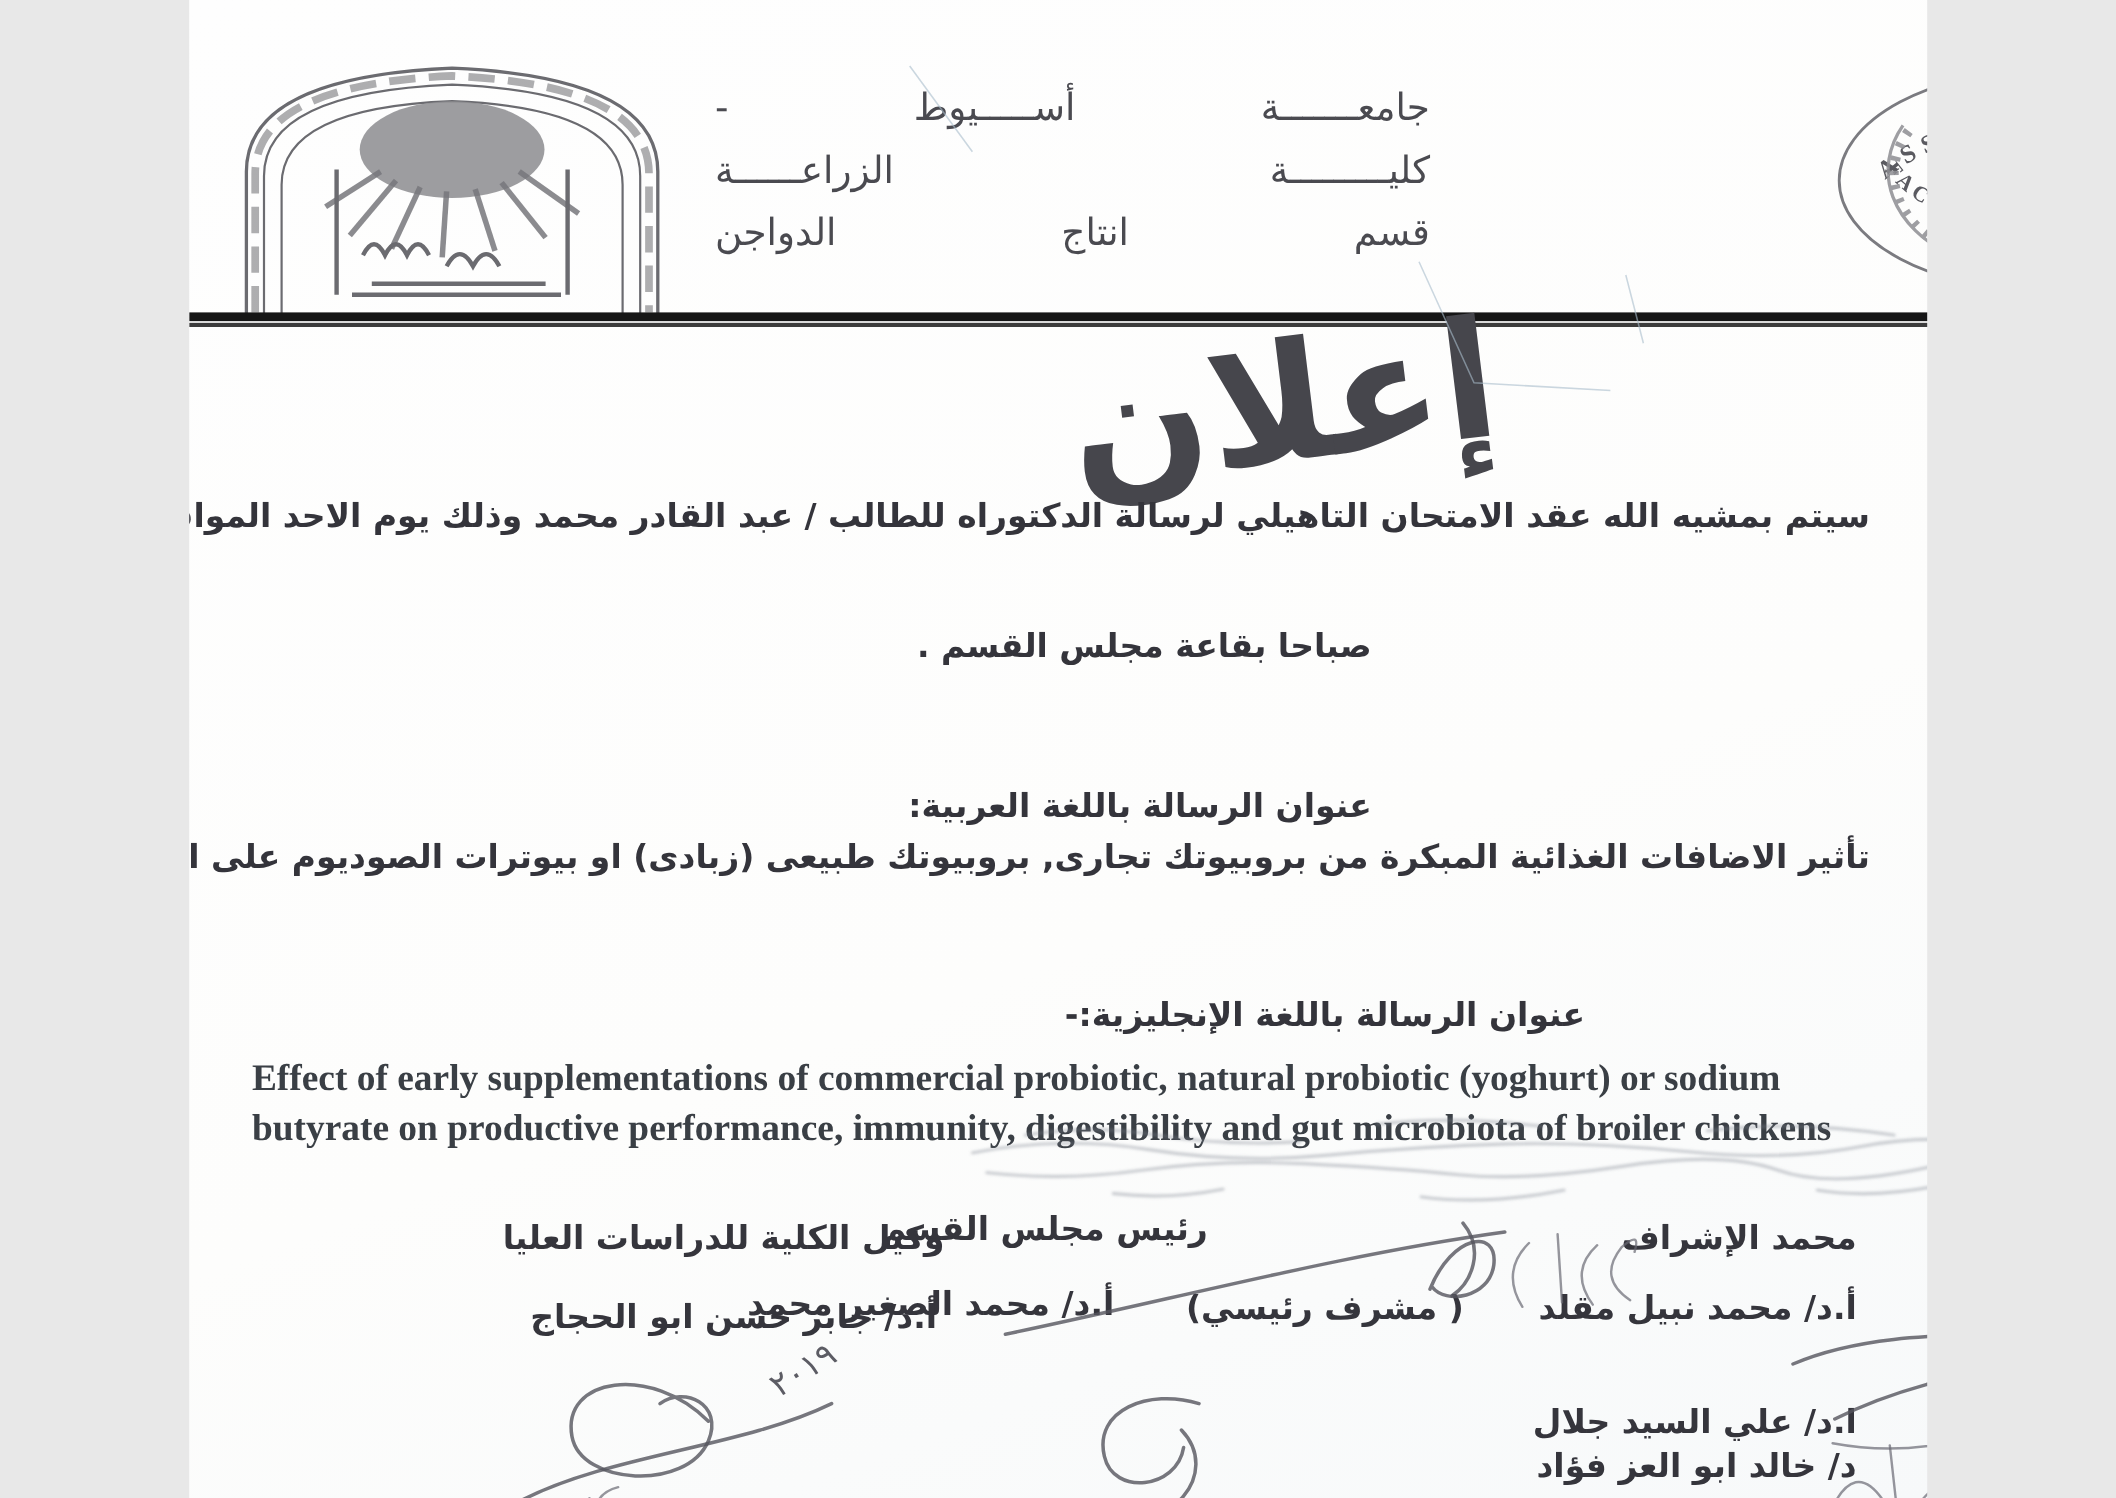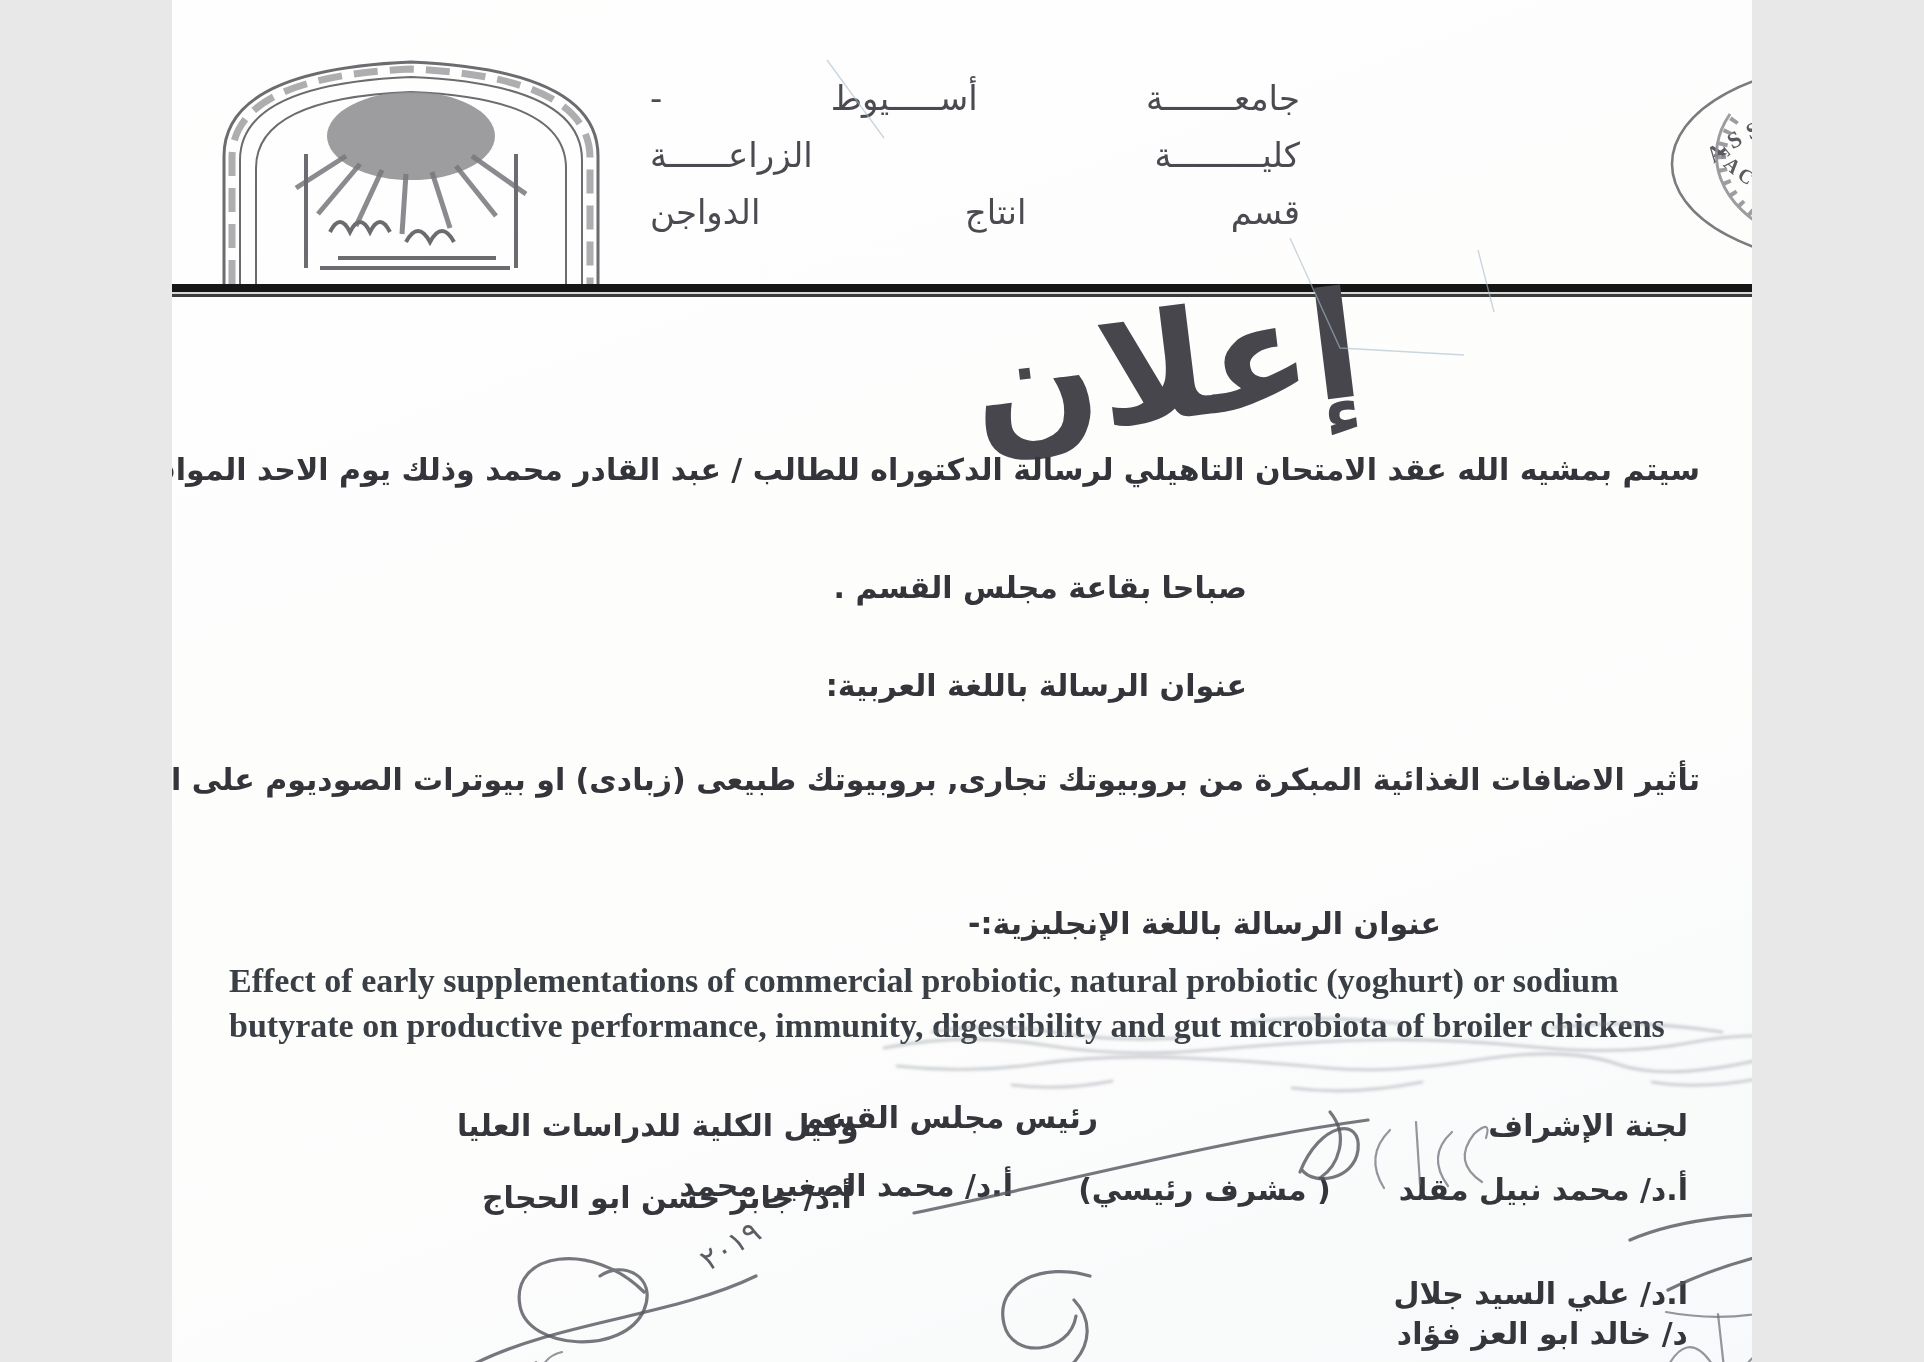--- a/index.html
+++ b/index.html
@@ -33,21 +33,21 @@
     position:absolute;left:810px;top:272px;width:380px;height:200px;
     font-size:148px;font-weight:700;color:#46464c;
     text-align:center;direction:rtl;line-height:190px;
     transform:rotate(-7deg);
   }
   
   .ar{direction:rtl;font-weight:700;font-size:30px;color:#34343b;}
   .fill-line{text-align:justify;text-align-last:justify;white-space:nowrap;}
   .b-line1{position:absolute;left:55px;right:52px;top:452px;}
   .b-line2{position:absolute;top:570px;right:505px;text-align:left;}
-  .h-ar   {position:absolute;top:668px;right:505px;text-align:right;}
+  .h-ar   {position:absolute;top:716px;right:505px;text-align:right;}
   .t-ar1  {position:absolute;left:55px;right:52px;top:762px;}
   .t-ar2  {position:absolute;top:828px;right:250px;text-align:right;}
   .h-en   {position:absolute;top:906px;right:311px;text-align:left;}
   .t-en{
     position:absolute;left:57px;top:958px;width:1480px;
     font-family:"Liberation Serif","DejaVu Serif",serif;
     font-weight:700;font-size:34px;color:#3a3f45;line-height:45px;
     text-align:left;direction:ltr;
   }
   
@@ -141,21 +141,21 @@
 
   <div class="ar fill-line b-line1">سيتم بمشيه الله عقد الامتحان التاهيلي  لرسالة الدكتوراه للطالب  / عبد القادر محمد وذلك يوم الاحد الموافق 2019/3/10م في تمام الساعة الحادية عشر</div>
   <div class="ar b-line2">صباحا بقاعة مجلس القسم .</div>
 
   <div class="ar h-ar">عنوان الرسالة باللغة العربية:</div>
   <div class="ar fill-line t-ar1">تأثير الاضافات الغذائية المبكرة من بروبيوتك تجارى, بروبيوتك طبيعى (زبادى) او بيوترات الصوديوم على الاداء الانتاجى والمناعة والهضم والكائنات الدقيقة</div>
 
   <div class="ar h-en">عنوان الرسالة باللغة الإنجليزية:-</div>
   <div class="t-en">Effect of early supplementations of commercial probiotic, natural probiotic (yoghurt) or sodium butyrate on productive performance, immunity, digestibility and gut microbiota of broiler chickens</div>
 
-  <div class="sig s-lajna">لجنة الإشراف</div>
+  <div class="sig s-lajna">محمد الإشراف</div>
   <div class="sig s-sup1">
     <span>أ.د/ محمد نبيل مقلد</span>
     <span>( مشرف رئيسي)</span>
   </div>
   <div class="sig s-sup2">ا.د/ علي السيد جلال</div>
   <div class="sig s-sup3">د/ خالد ابو العز فؤاد</div>
 
   <div class="sig s-dept-t">رئيس مجلس القسم</div>
   <div class="sig s-dept-n">أ.د/ محمد الصغير محمد</div>
   <div class="sig s-year">٢٠١٩</div>

